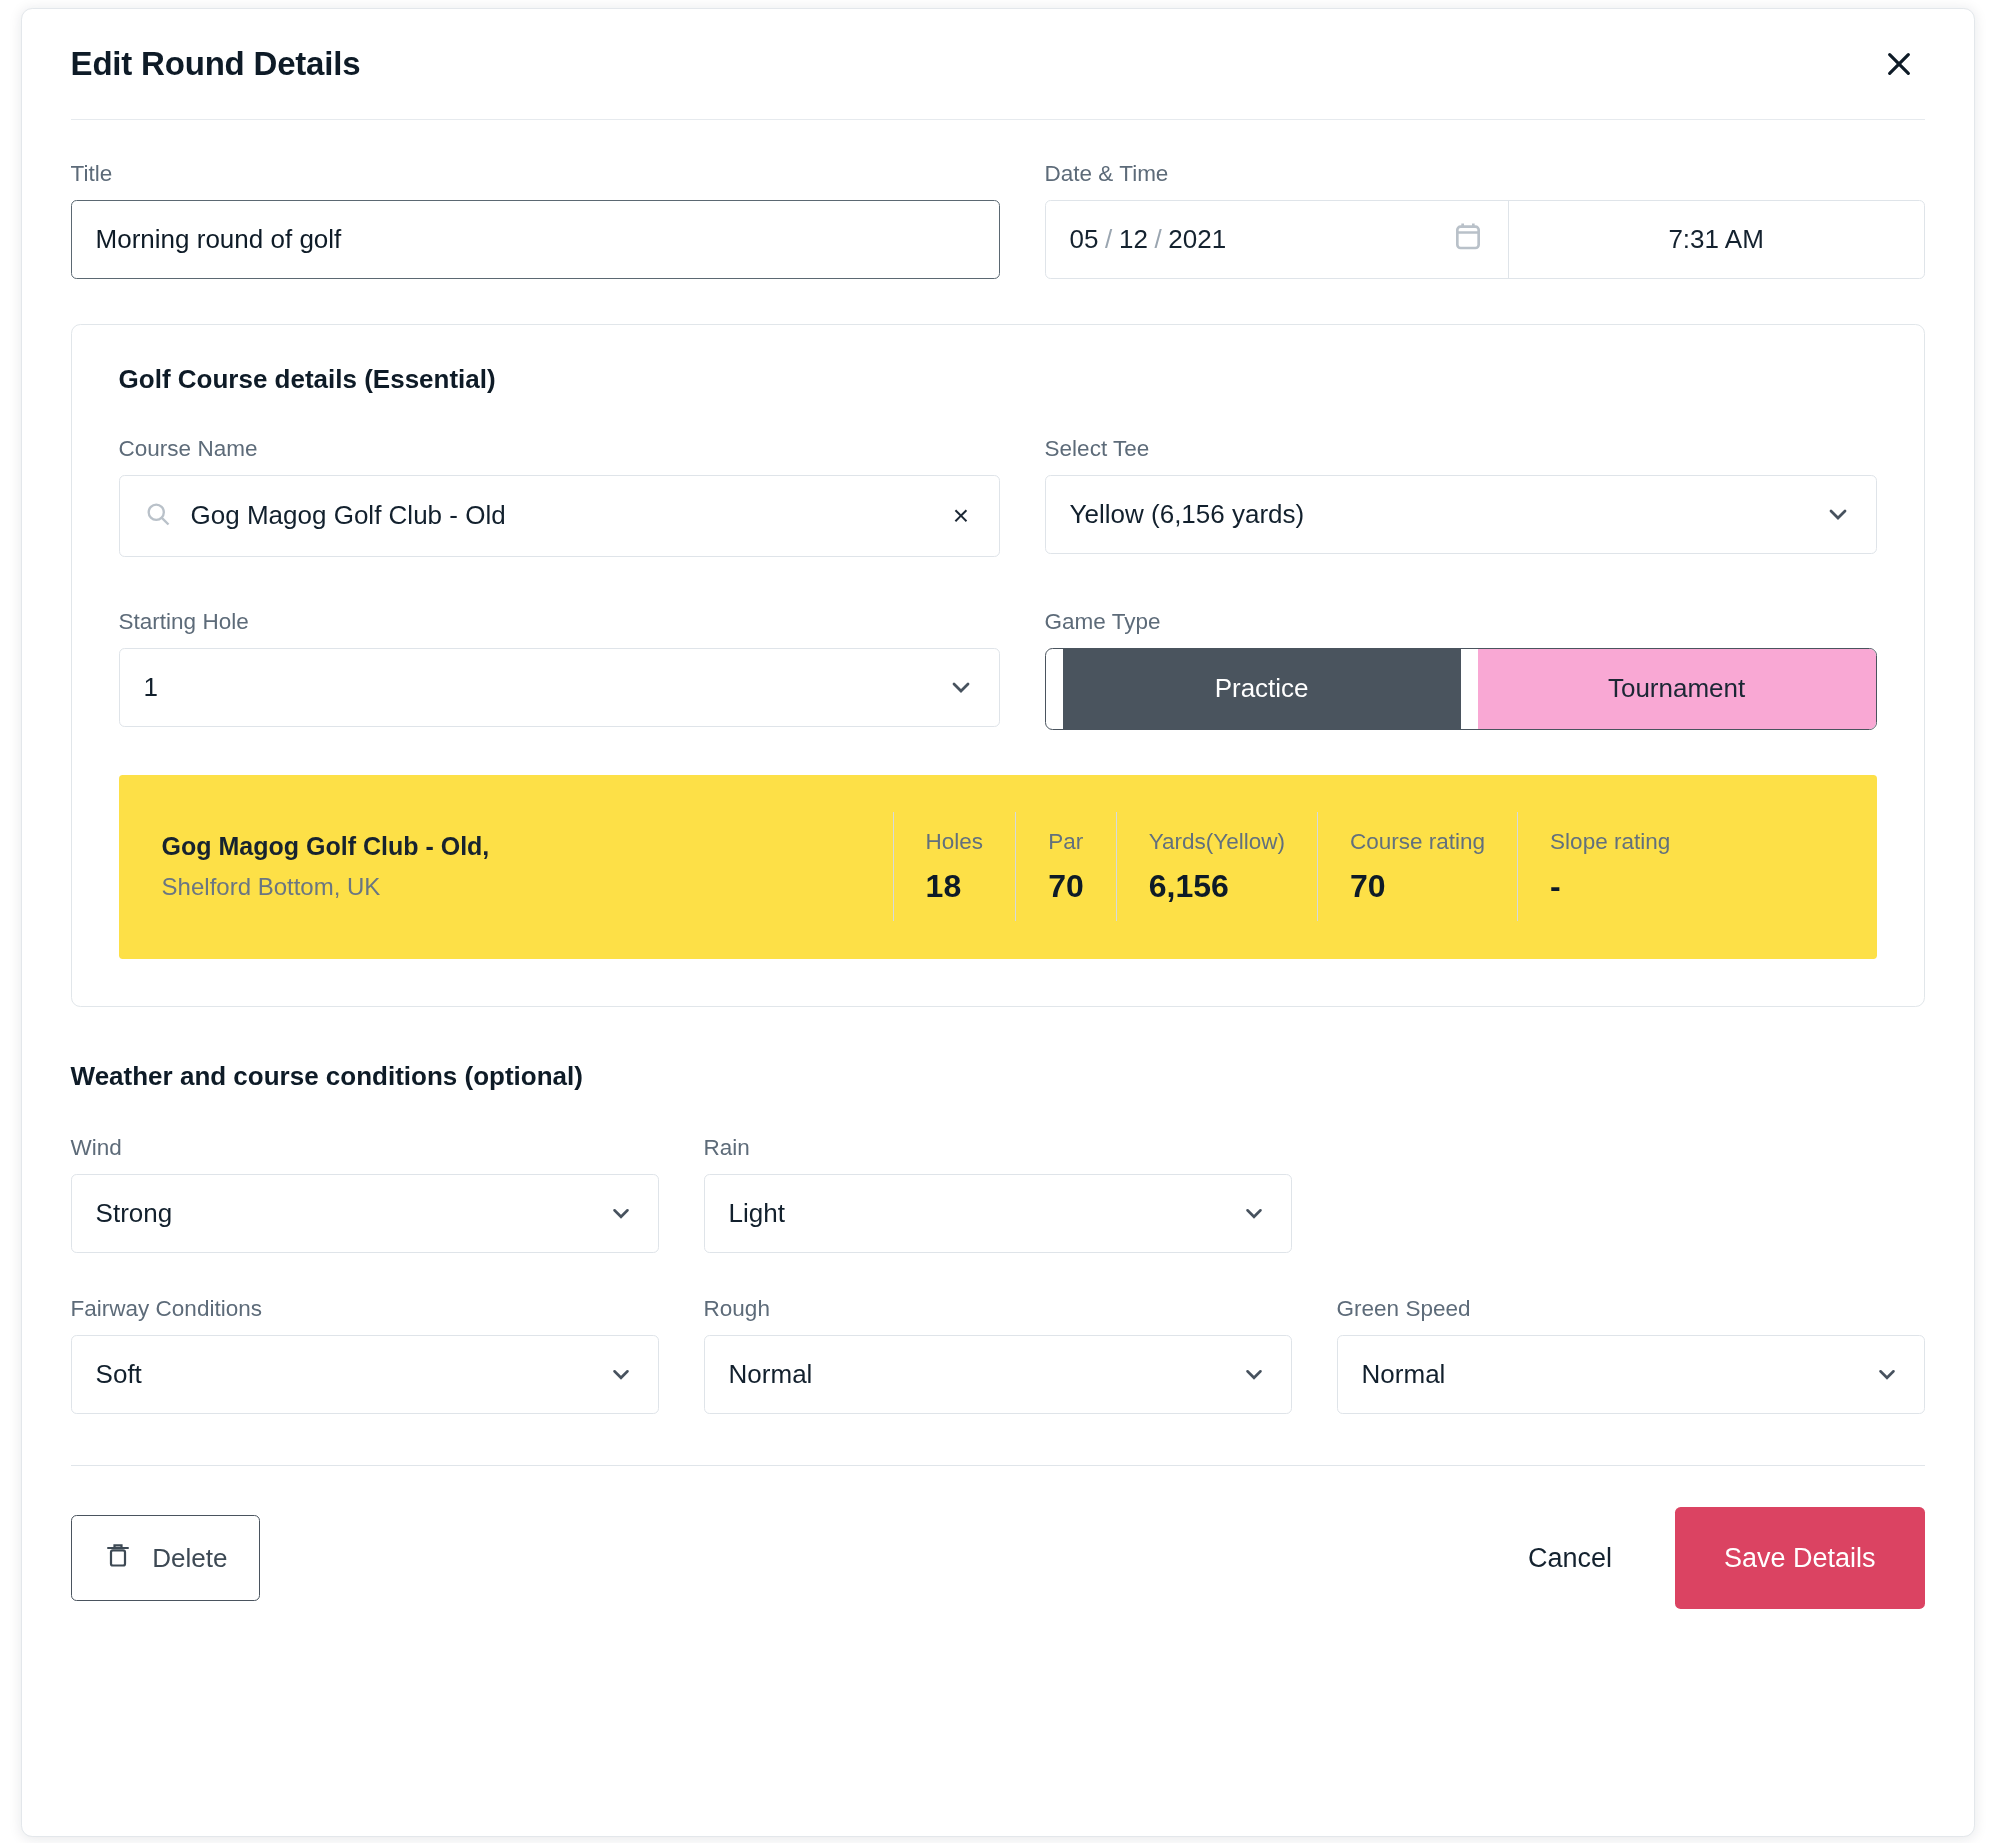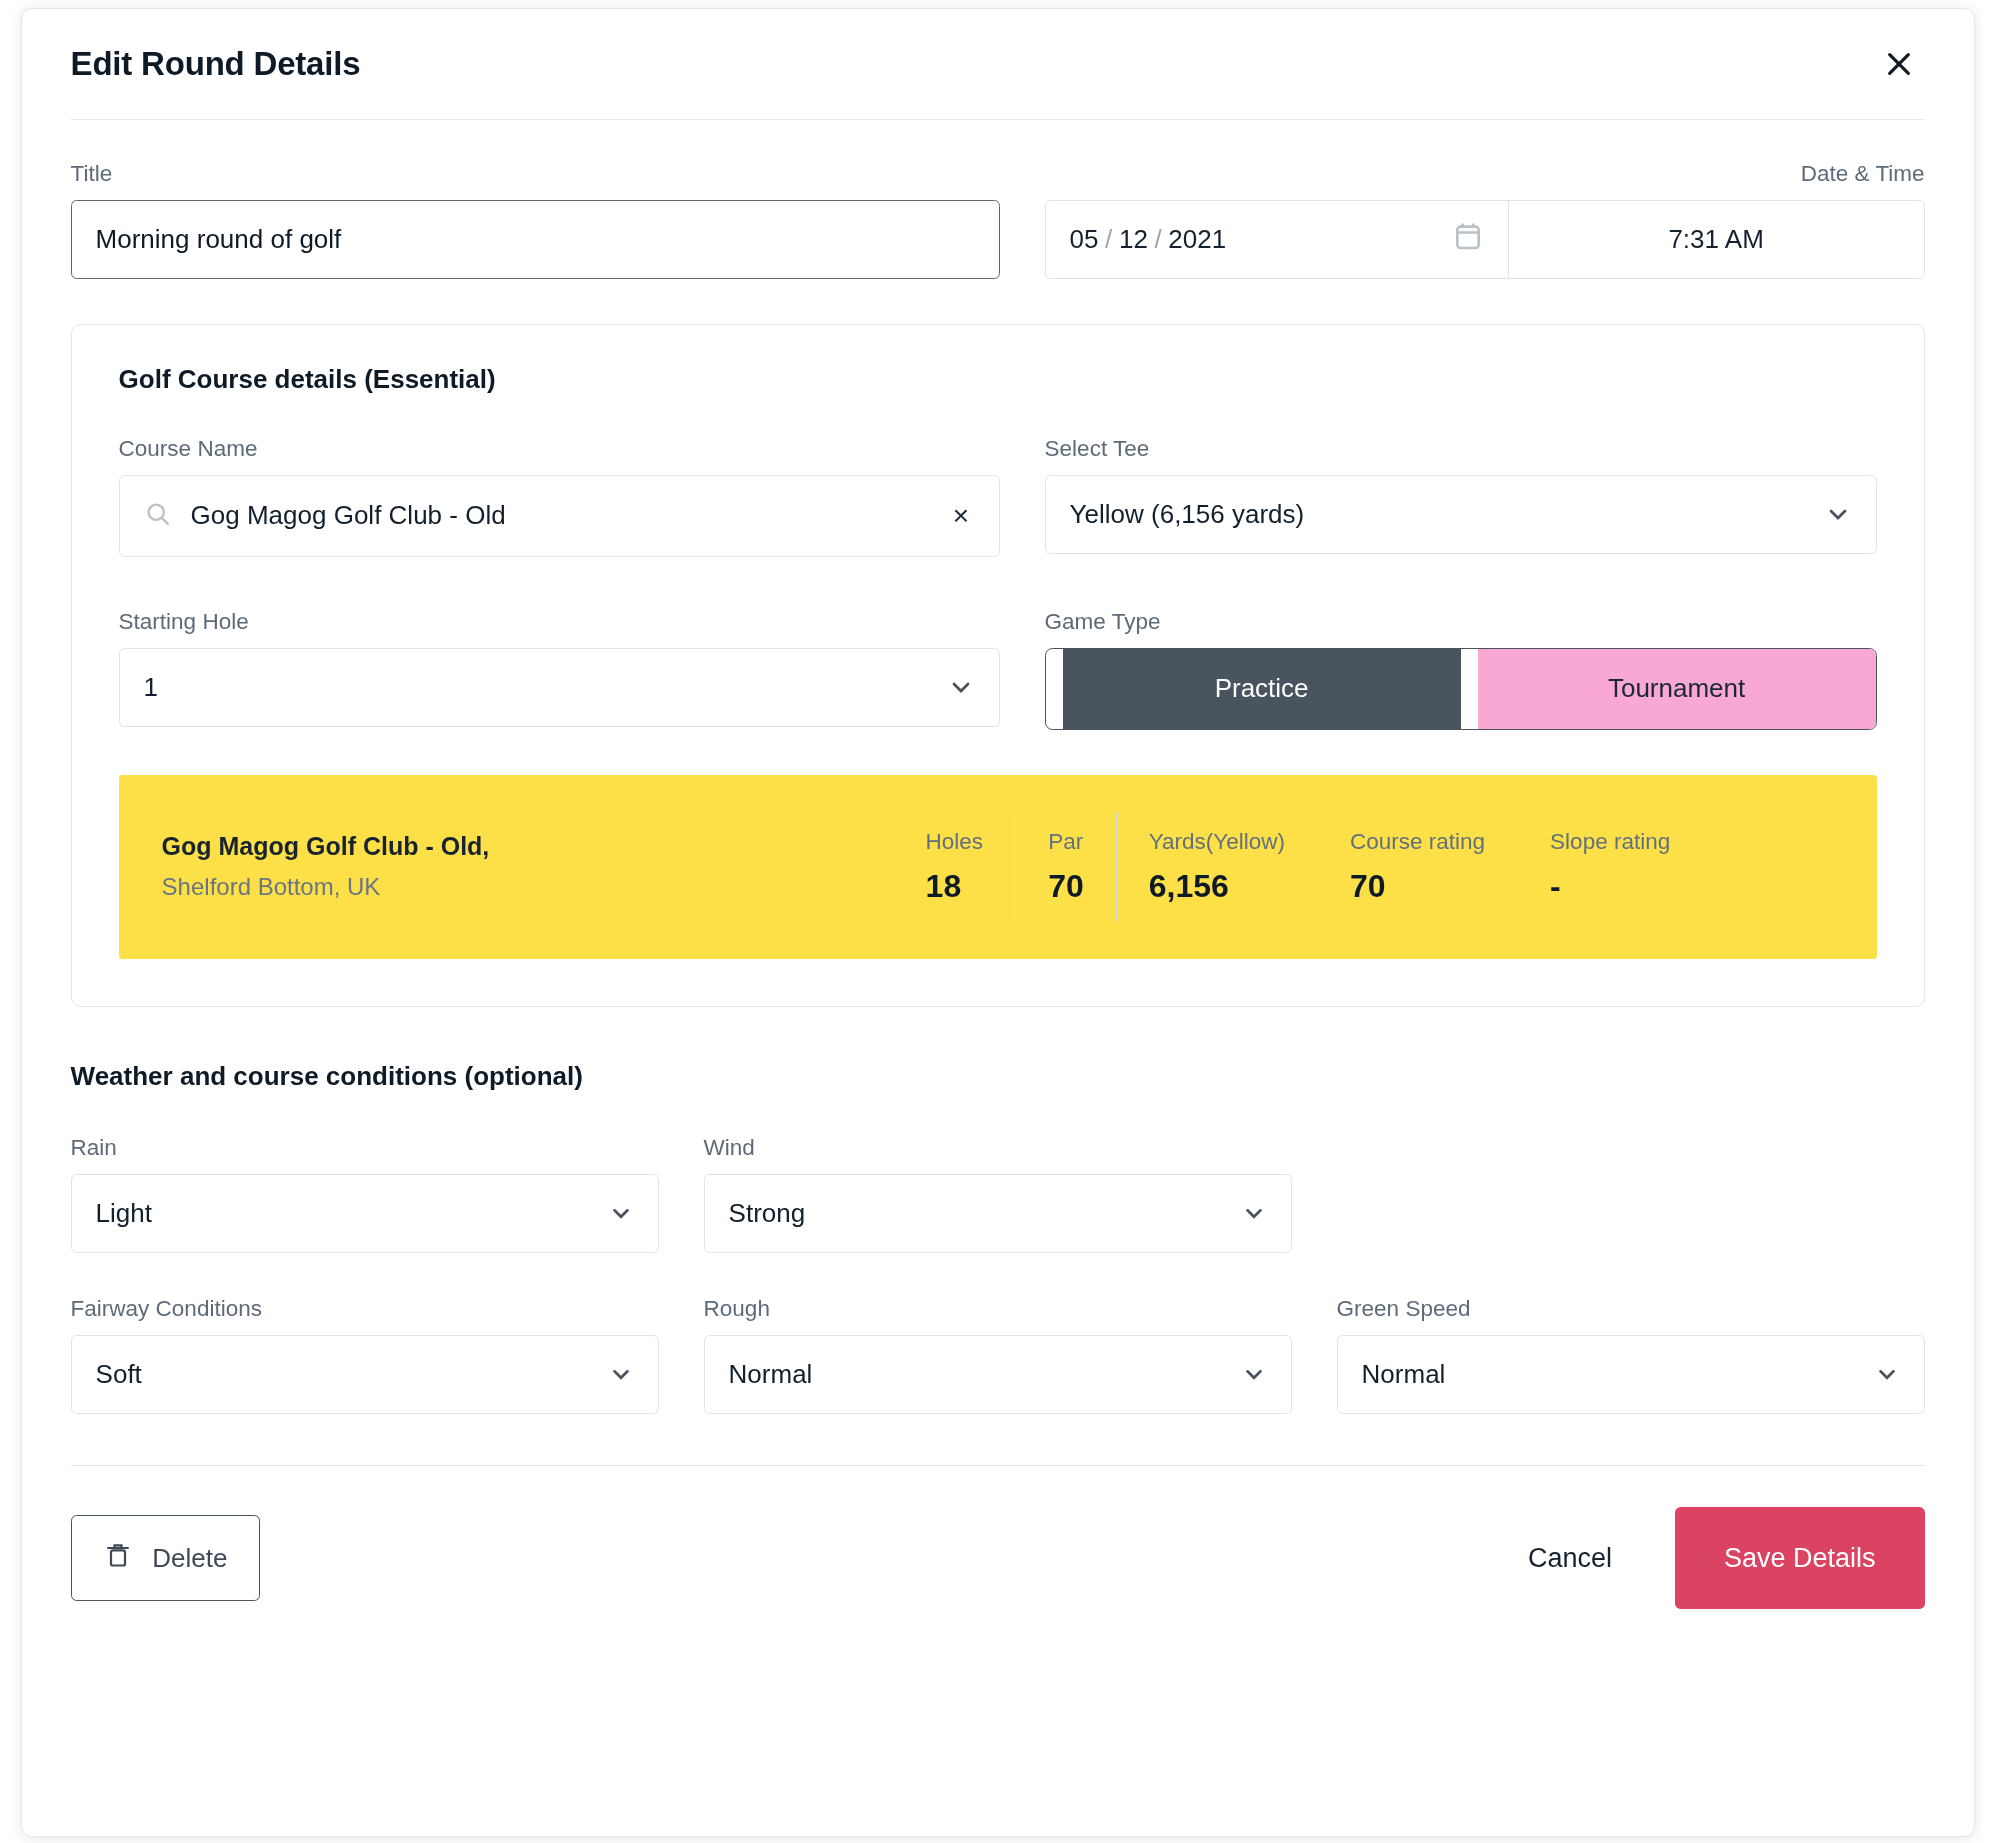--- a/index.html
+++ b/index.html
@@ -62,21 +62,21 @@
     font-size: 26px; color: #12202d;
     padding: 0 24px;
     display: flex; align-items: center; justify-content: space-between;
     cursor: pointer;
   }
   .selbox .chev { color: #47525e; display: flex; }
 
   
   .row1 { display: flex; gap: 45px; margin-top: 41px; }
   .col-title { width: 929px; }
-  .col-date  { flex: 1; text-align: right; }
+  .col-date  { flex: 1; }
   .dt-wrap {
     display: flex; height: 79px;
     border: 0.9px solid #dfe4e9; border-radius: 5.6px; overflow: hidden;
     background: #fff;
   }
   .dt-date {
     flex: 0 0 463px;
     display: flex; align-items: center; justify-content: space-between;
     padding: 0 24px;
     border-right: 0.9px solid #dfe4e9;
@@ -310,34 +310,34 @@
           <span class="val">-</span>
         </div>
       </div>
     </div>
   </div>
 
   <div class="sect-h">Weather and course conditions (optional)</div>
 
   <div class="wrow">
     <div class="wcell">
-      <span class="flabel">Rain</span>
+      <span class="flabel">Wind</span>
       <div class="selbox">
-        <span>Light</span>
+        <span>Strong</span>
         <span class="chev">
           <svg width="26" height="26" viewBox="0 0 24 24" fill="none" stroke="#47525e" stroke-width="2.4" stroke-linecap="round">
                 <polyline points="6,9.5 12,15.5 18,9.5"></polyline>
               </svg>
         </span>
       </div>
     </div>
     <div class="wcell">
-      <span class="flabel">Wind</span>
+      <span class="flabel">Rain</span>
       <div class="selbox">
-        <span>Strong</span>
+        <span>Light</span>
         <span class="chev">
           <svg width="26" height="26" viewBox="0 0 24 24" fill="none" stroke="#47525e" stroke-width="2.4" stroke-linecap="round">
                 <polyline points="6,9.5 12,15.5 18,9.5"></polyline>
               </svg>
         </span>
       </div>
     </div>
     <div class="wcell"></div>
   </div>
 

